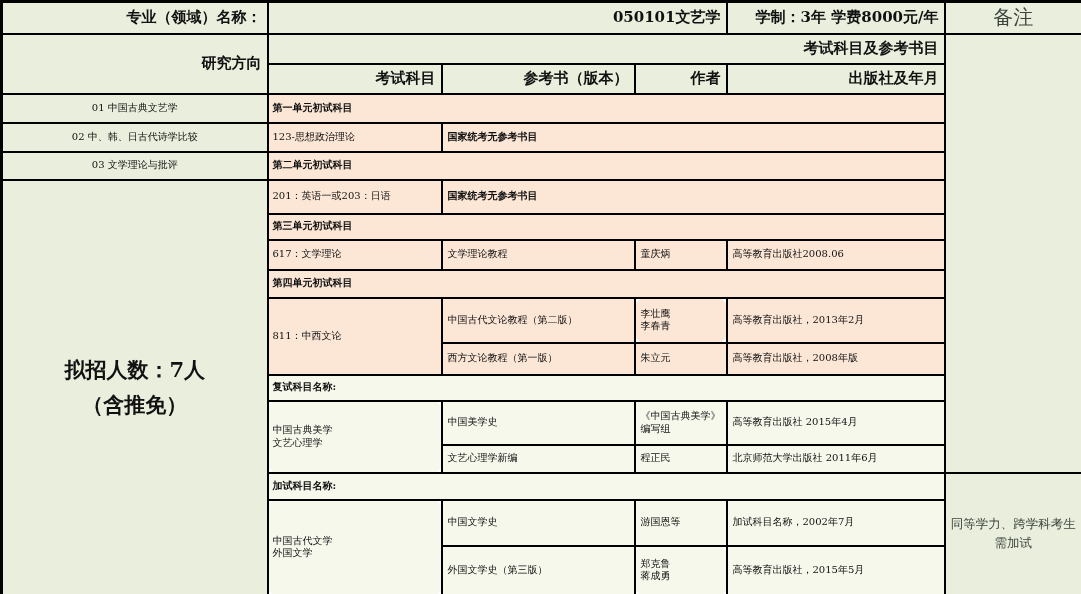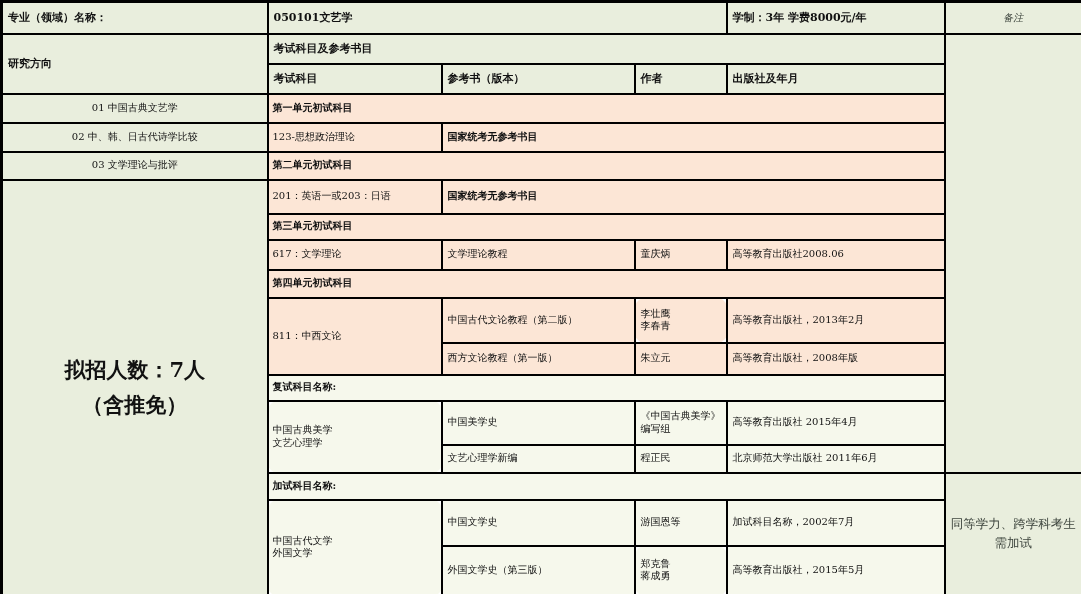--- a/index.html
+++ b/index.html
@@ -30,22 +30,22 @@
     vertical-align:middle;
     overflow:hidden;
   }
   .green{background:var(--green-bg);text-align:center;}
   .peach{background:var(--peach-bg);}
   .pale{background:var(--pale-bg);}
   .bold{font-weight:bold;}
   .center{text-align:left;}
   .left{text-align:left;}
   .pre{white-space:pre-line;border-radius:10px;}
-  .hdr{font-size:11px;font-weight:bold;text-align:left;}
-  .remark-label{color:var(--remark-text);font-size:10px;font-style:italic;}
+  .hdr{font-size:15px;font-weight:bold;text-align:right;}
+  .remark-label{color:var(--remark-text);font-size:20px;}
   .enroll{
     font-size:21px;font-weight:bold;text-align:center;
     line-height:1.7;white-space:pre-line;
   }
   .note{
     font-size:12.5px;text-align:center;white-space:pre-line;
     color:var(--remark-text);line-height:1.5;
   }
   .subj{padding-left:4px;}
 </style>

